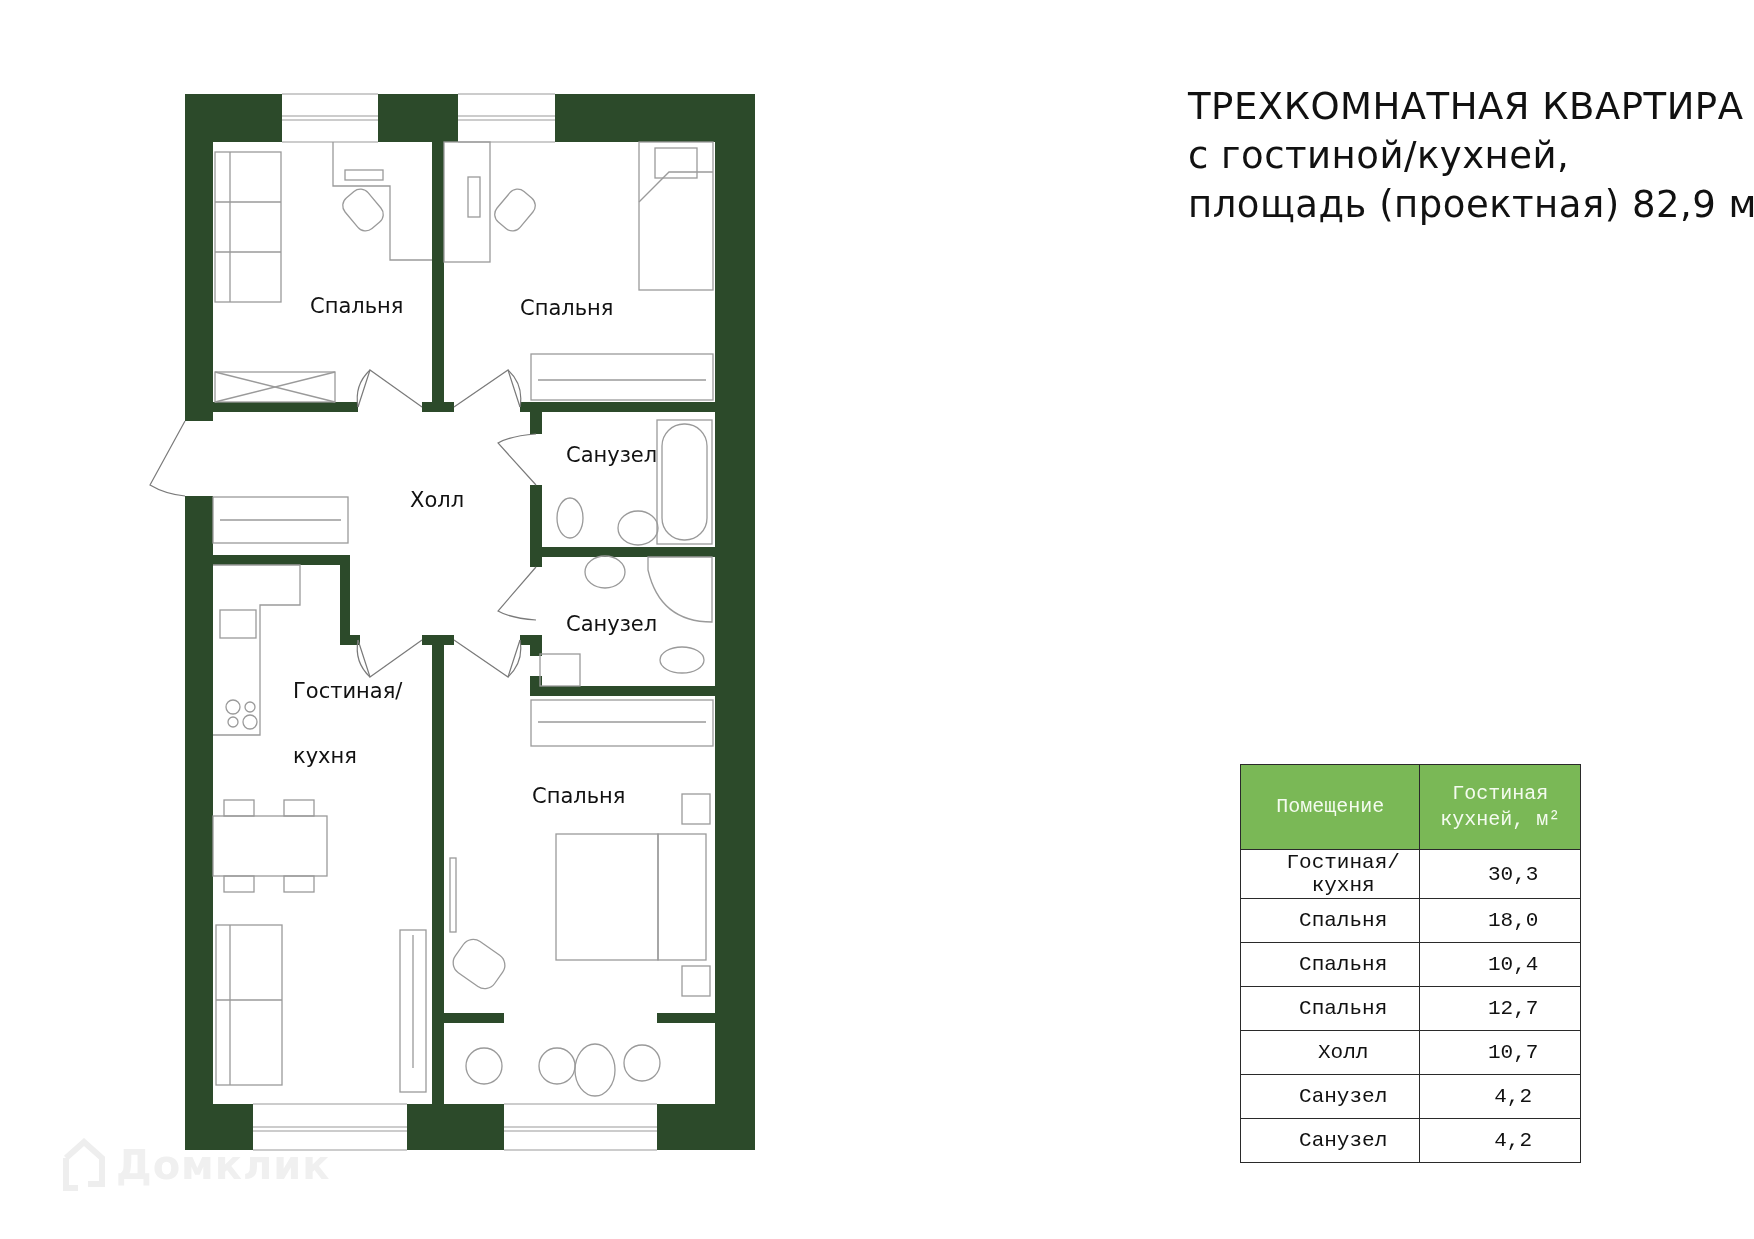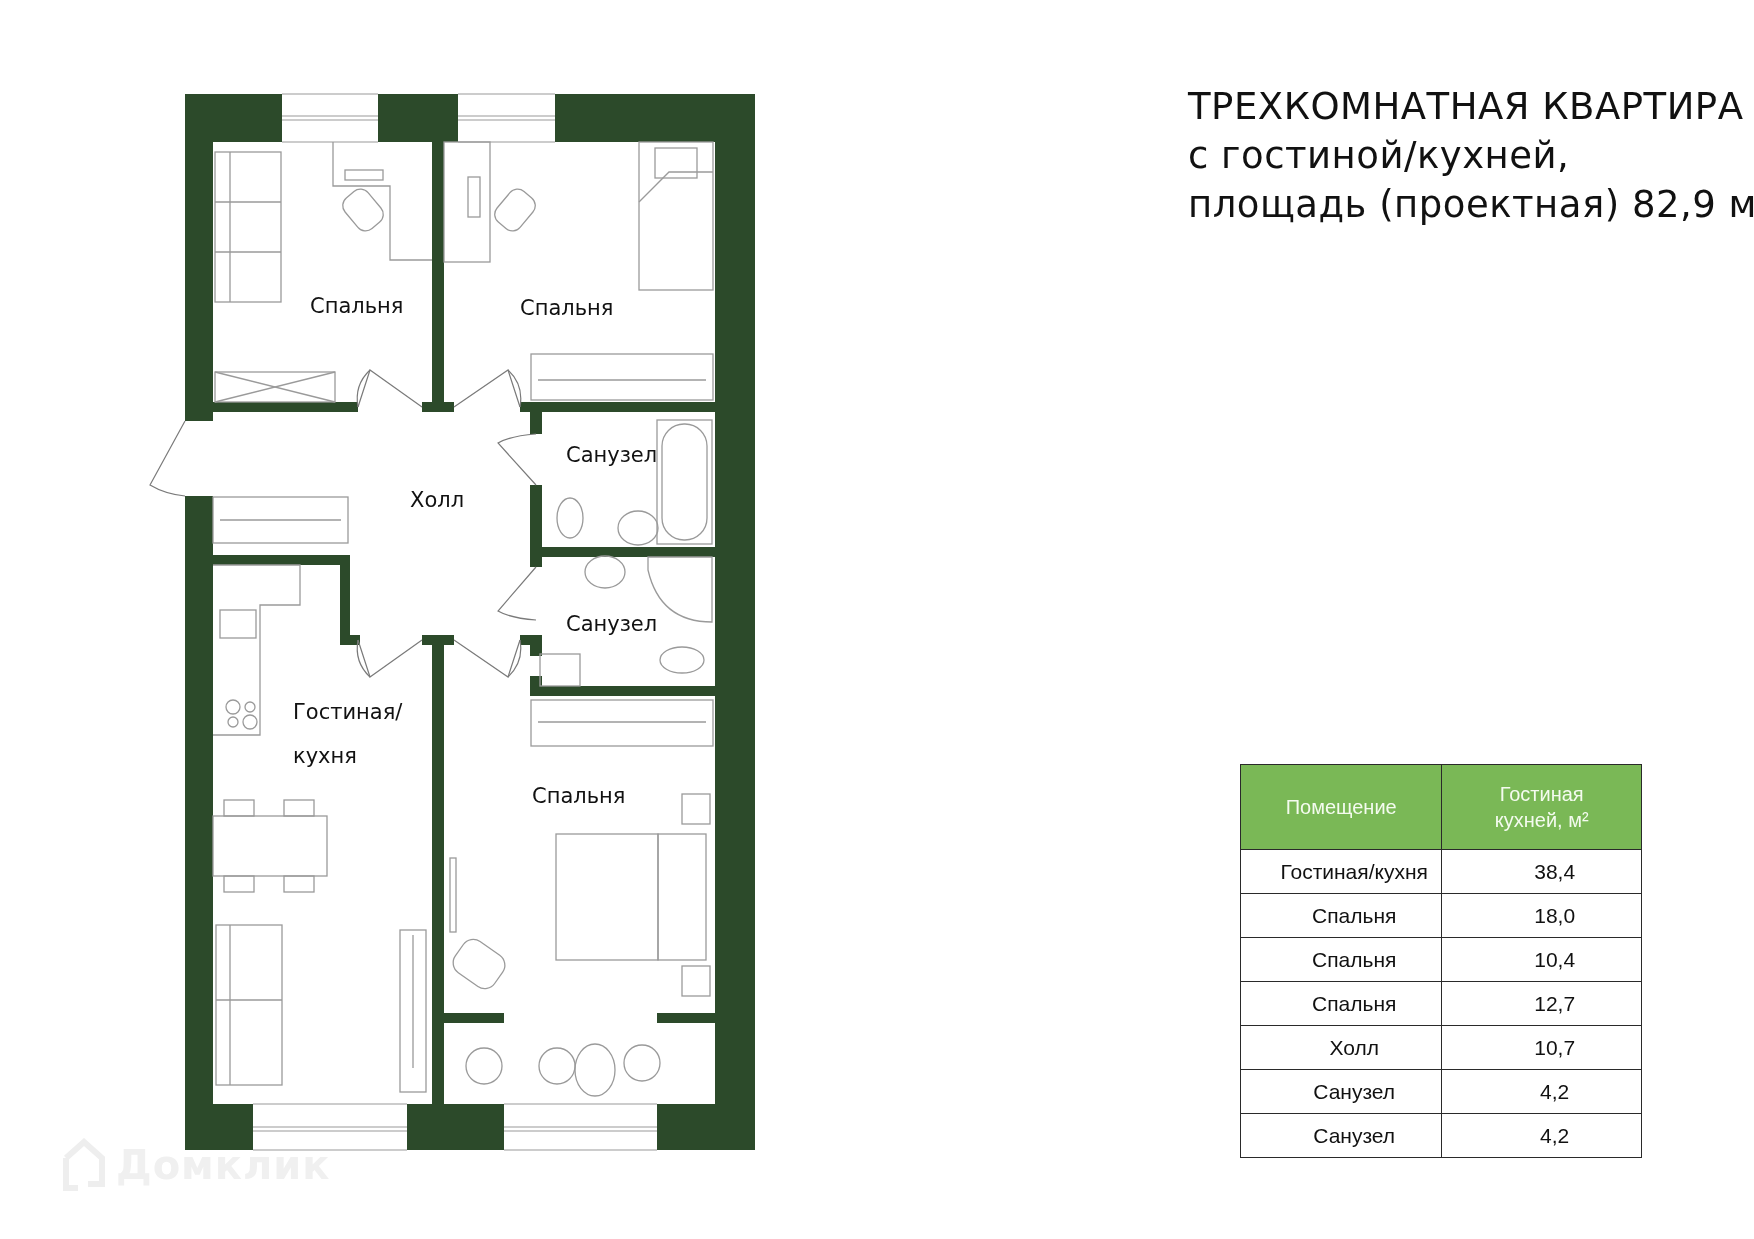--- a/index.html
+++ b/index.html
@@ -2,22 +2,22 @@
 <html><head>
 <meta charset="utf-8">
 <style>
   html, body { margin:0; padding:0; background:#ffffff; }
   body { width:1754px; height:1239px; position:relative; overflow:hidden;
          font-family:"DejaVu Sans", sans-serif; color:#111; }
   .plan { position:absolute; left:0; top:0; width:1754px; height:1239px; }
   .title { position:absolute; left:1188px; top:82px; font-size:37px; line-height:49px;
            letter-spacing:0.5px; color:#111; font-family:"DejaVu Sans", sans-serif; }
   .title div { white-space:nowrap; }
-  .area-table { position:absolute; left:1240px; top:764px; width:402px;
-                border-collapse:collapse; font-family:Liberation Sans, sans-serif; }
+  .area-table { position:absolute; left:1240px; top:764px; width:341px;
+                border-collapse:collapse; font-family:Liberation Mono, monospace; }
   .area-table th { background:#7ab856; color:#f4fbef; font-weight:normal; font-size:20px;
                    height:82px; border:1.5px solid #2a2a2a; line-height:26px; }
   .area-table td { font-size:21px; text-align:center; border:1.5px solid #2a2a2a; color:#111;padding-left:27px; }
   .area-table tr.r td { height:41px; }
   .area-table col.c1 { width:210px; }
   .area-table col.c2 { width:212px; }
   .room-label { position:absolute; font-size:21px; color:#111; white-space:nowrap;
                 font-family:"DejaVu Sans", sans-serif; }
   .watermark { position:absolute; left:62px; top:1138px; font-size:40px; font-weight:bold;
                color:#f0f0f0; letter-spacing:1px; display:flex; align-items:center; gap:10px; }
@@ -184,21 +184,21 @@
     <ellipse cx="595" cy="1070" rx="20" ry="26"></ellipse>
     <circle cx="642" cy="1063" r="18"></circle>
   </g>
 </svg>
 
 <span class="room-label" style="left:310px; top:294px;">Спальня</span>
 <span class="room-label" style="left:520px; top:296px;">Спальня</span>
 <span class="room-label" style="left:410px; top:488px;">Холл</span>
 <span class="room-label" style="left:566px; top:443px;">Санузел</span>
 <span class="room-label" style="left:566px; top:612px;">Санузел</span>
-<span class="room-label" style="left:293px; top:700px;">Гостиная/</span>
+<span class="room-label" style="left:293px; top:679px;">Гостиная/</span>
 <span class="room-label" style="left:293px; top:744px;">кухня</span>
 <span class="room-label" style="left:532px; top:784px;">Спальня</span>
 
 <div class="title">
   <div>ТРЕХКОМНАТНАЯ КВАРТИРА</div>
   <div>с гостиной/кухней,</div>
   <div><span>площадь (проектная) 82,9 м</span></div>
 </div>
 
 <table class="area-table">
@@ -211,21 +211,21 @@
       <th>Помещение</th>
       <th>
         <div>Гостиная</div>
         <div>кухней, м²</div>
       </th>
     </tr>
   </thead>
   <tbody>
     <tr class="r">
       <td>Гостиная/кухня</td>
-      <td>38,4</td>
+      <td>30,3</td>
     </tr>
     <tr class="r">
       <td>Спальня</td>
       <td>18,0</td>
     </tr>
     <tr class="r">
       <td>Спальня</td>
       <td>10,4</td>
     </tr>
     <tr class="r">

